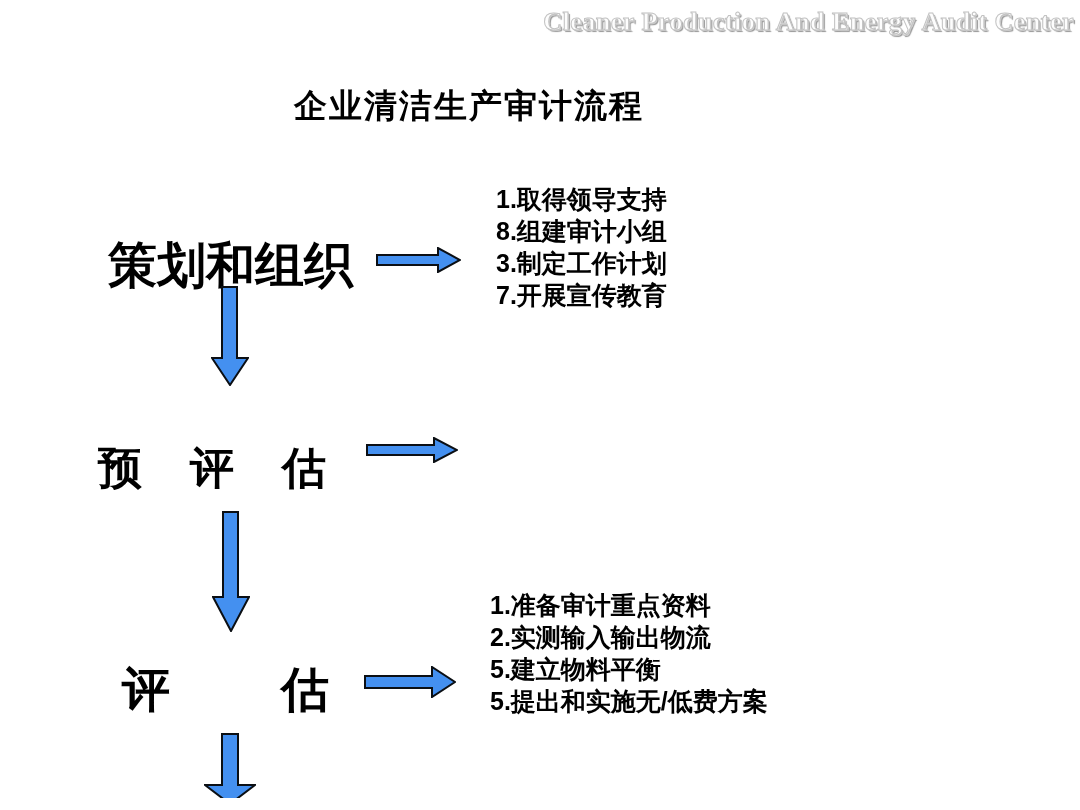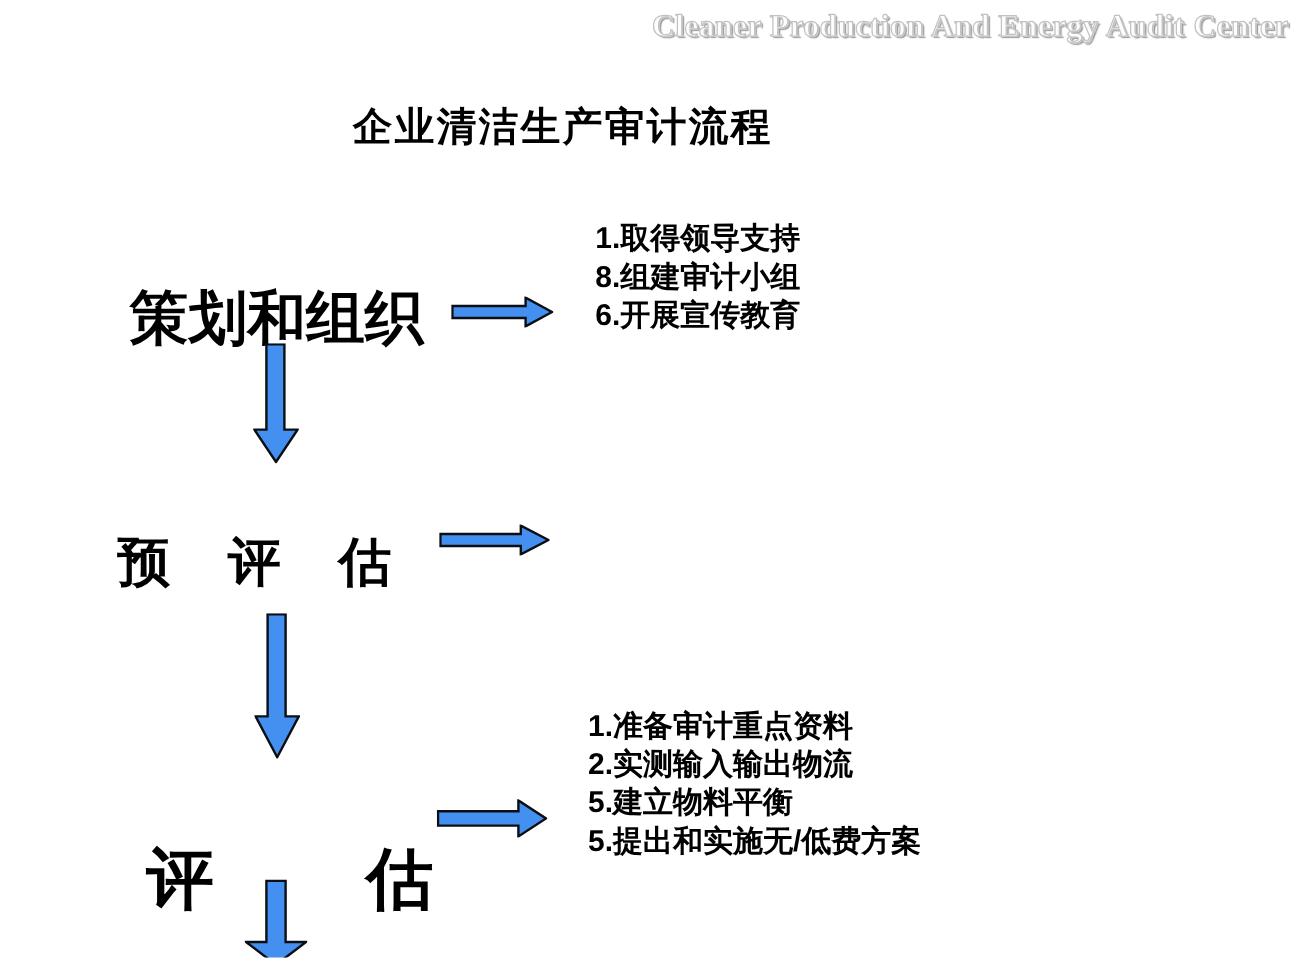--- a/index.html
+++ b/index.html
@@ -43,21 +43,21 @@
     position: absolute;
     font-family: "Liberation Serif", "DejaVu Serif", serif;
     font-weight: bold;
     color: var(--text, #000);
     white-space: nowrap;
     line-height: 1.1;
     margin-top: 25px;
   }
   .s1 { left: 108px; top: 214px; font-size: 49px; }
   .s2 { left: 98px;  top: 420px; font-size: 44px; letter-spacing: 2px; }
-  .s3 { left: 122px; top: 679px; font-size: 56px; letter-spacing: 5px; }
+  .s3 { left: 122px; top: 639px; font-size: 48px; letter-spacing: 5px; }
 
   .step-list { position: absolute; }
   .l1 { left: 496px; top: 183px; }
   .l2 { left: 490px; top: 358px; }
   .l3 { left: 490px; top: 589px; }
   .list-line {
     font-family: Liberation Sans, sans-serif;
     font-weight: bold;
     font-size: 25px;
     line-height: 32px;
@@ -90,21 +90,22 @@
 
   <div class="stage-label s1">策划和组织</div>
 
   <svg class="block-arrow a1" width="85" height="26" viewBox="0 0 85 26">
     <polygon points="1,8 62,8 62,1 84,13 62,25 62,18 1,18"></polygon>
   </svg>
 
   <div class="step-list l1">
     <div class="list-line">1.取得领导支持</div>
     <div class="list-line">8.组建审计小组</div>
-    <div class="list-line">6.开展宣传教育</div>
+    <div class="list-line">3.制定工作计划</div>
+    <div class="list-line">7.开展宣传教育</div>
   </div>
 
   <svg class="block-arrow d1" width="38" height="100" viewBox="0 0 38 100">
     <polygon points="11,1 26,1 26,72 37,72 19,99 1,72 11,72"></polygon>
   </svg>
 
   <div class="stage-label s2">预　评　估</div>
 
   <svg class="block-arrow a2" width="92" height="26" viewBox="0 0 92 26">
     <polygon points="1,8 68,8 68,1 91,13 68,25 68,18 1,18"></polygon>

